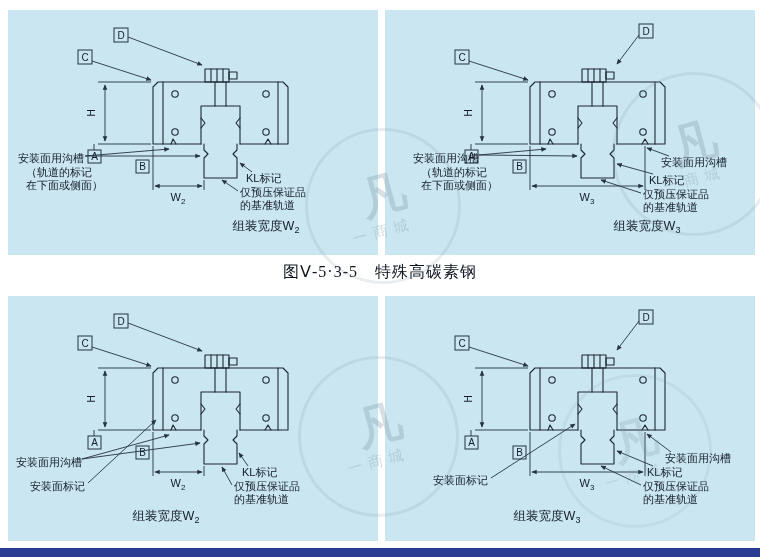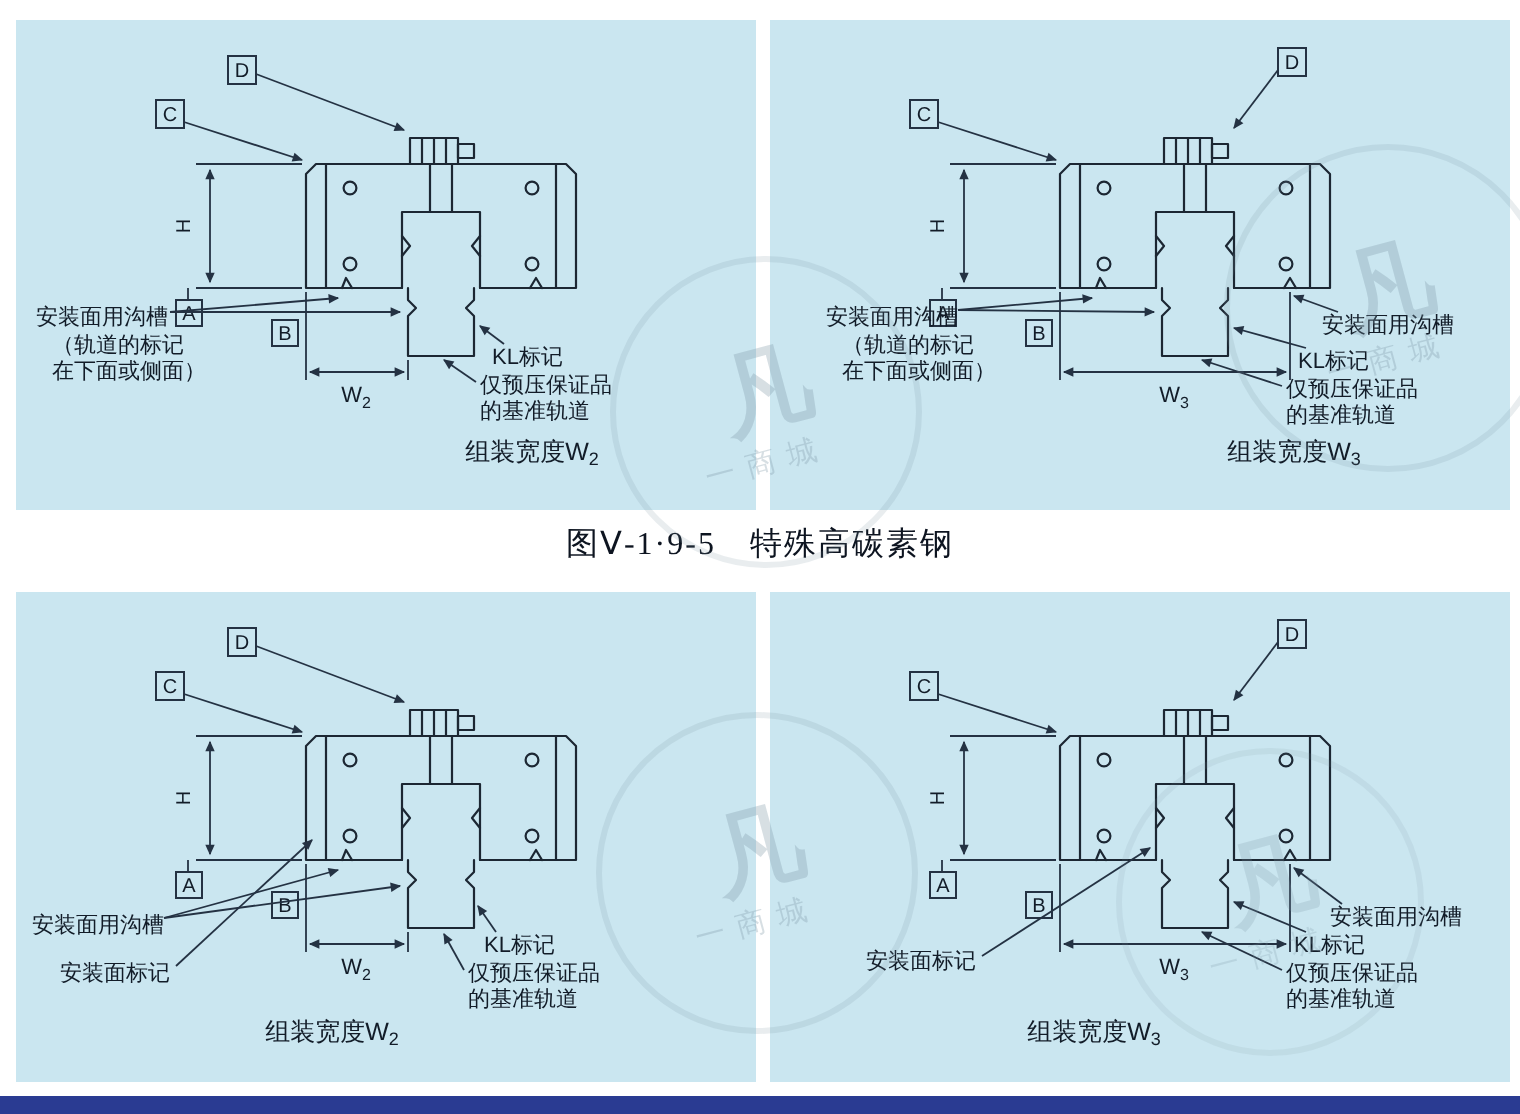--- a/index.html
+++ b/index.html
@@ -159,21 +159,21 @@
     <line x1="268" y1="164" x2="232" y2="154" marker-end="url(#arr)"></line>
     <text class="ann" x="264" y="174">KL标记</text>
     <line x1="256" y1="183" x2="216" y2="170" marker-end="url(#arr)"></line>
     <text class="ann" x="258" y="188">仅预压保证品</text>
     <text class="ann" x="258" y="201">的基准轨道</text>
   </g>
   <text class="pcap" x="262" y="220" text-anchor="middle"><tspan>组装宽度W</tspan><tspan dy="2.5" font-size="9">3</tspan></text>
 </svg>
 </div>
 
-<div class="fig-caption">图Ⅴ-1·9-5　特殊高碳素钢</div>
+<div class="fig-caption">图Ⅴ-5·3-5　特殊高碳素钢</div>
 
 <div class="panel" style="left:8px;top:296px">
 <svg viewBox="0 0 370 245">
   <use href="#g-lm" x="145" y="56"></use>
   <g class="dim">
     <line x1="143" y1="72" x2="90" y2="72"></line>
     <line x1="143" y1="134" x2="90" y2="134"></line>
     <line x1="97" y1="75" x2="97" y2="131" marker-start="url(#arr)" marker-end="url(#arr)"></line>
     <text class="lbl" transform="translate(87,103) rotate(-90)" text-anchor="middle">H</text>
   </g>

